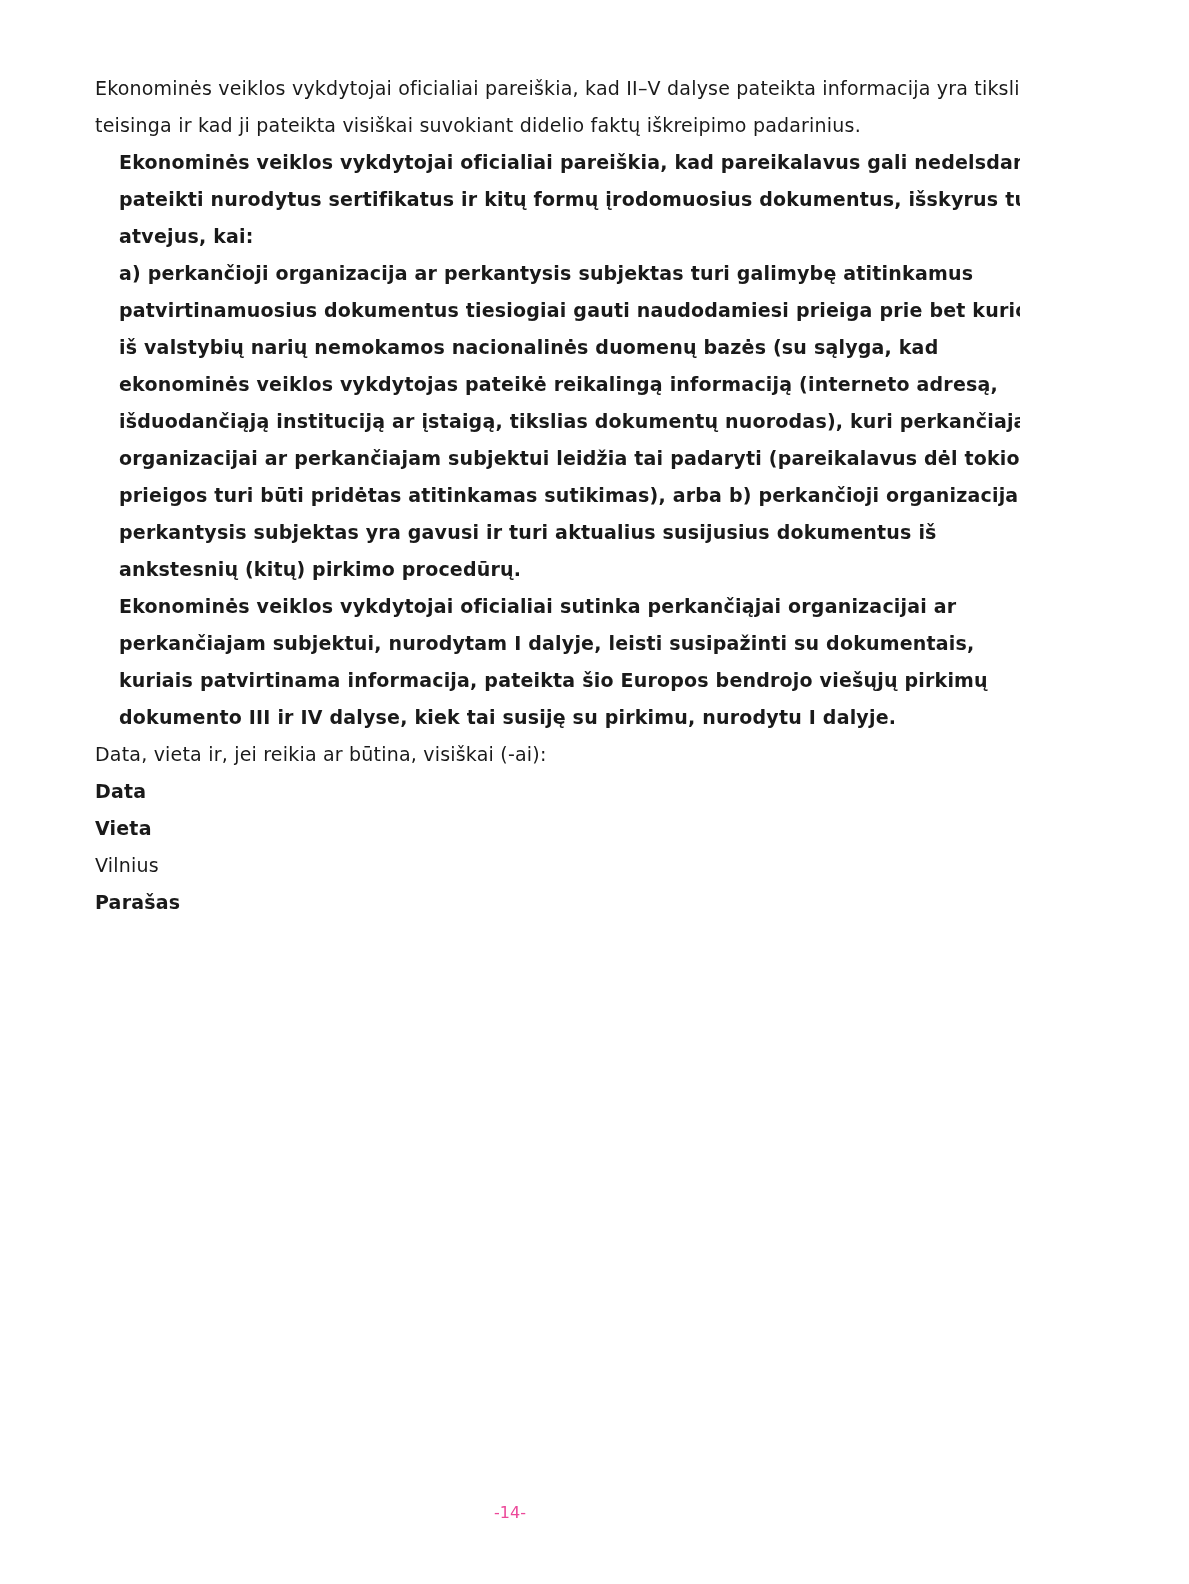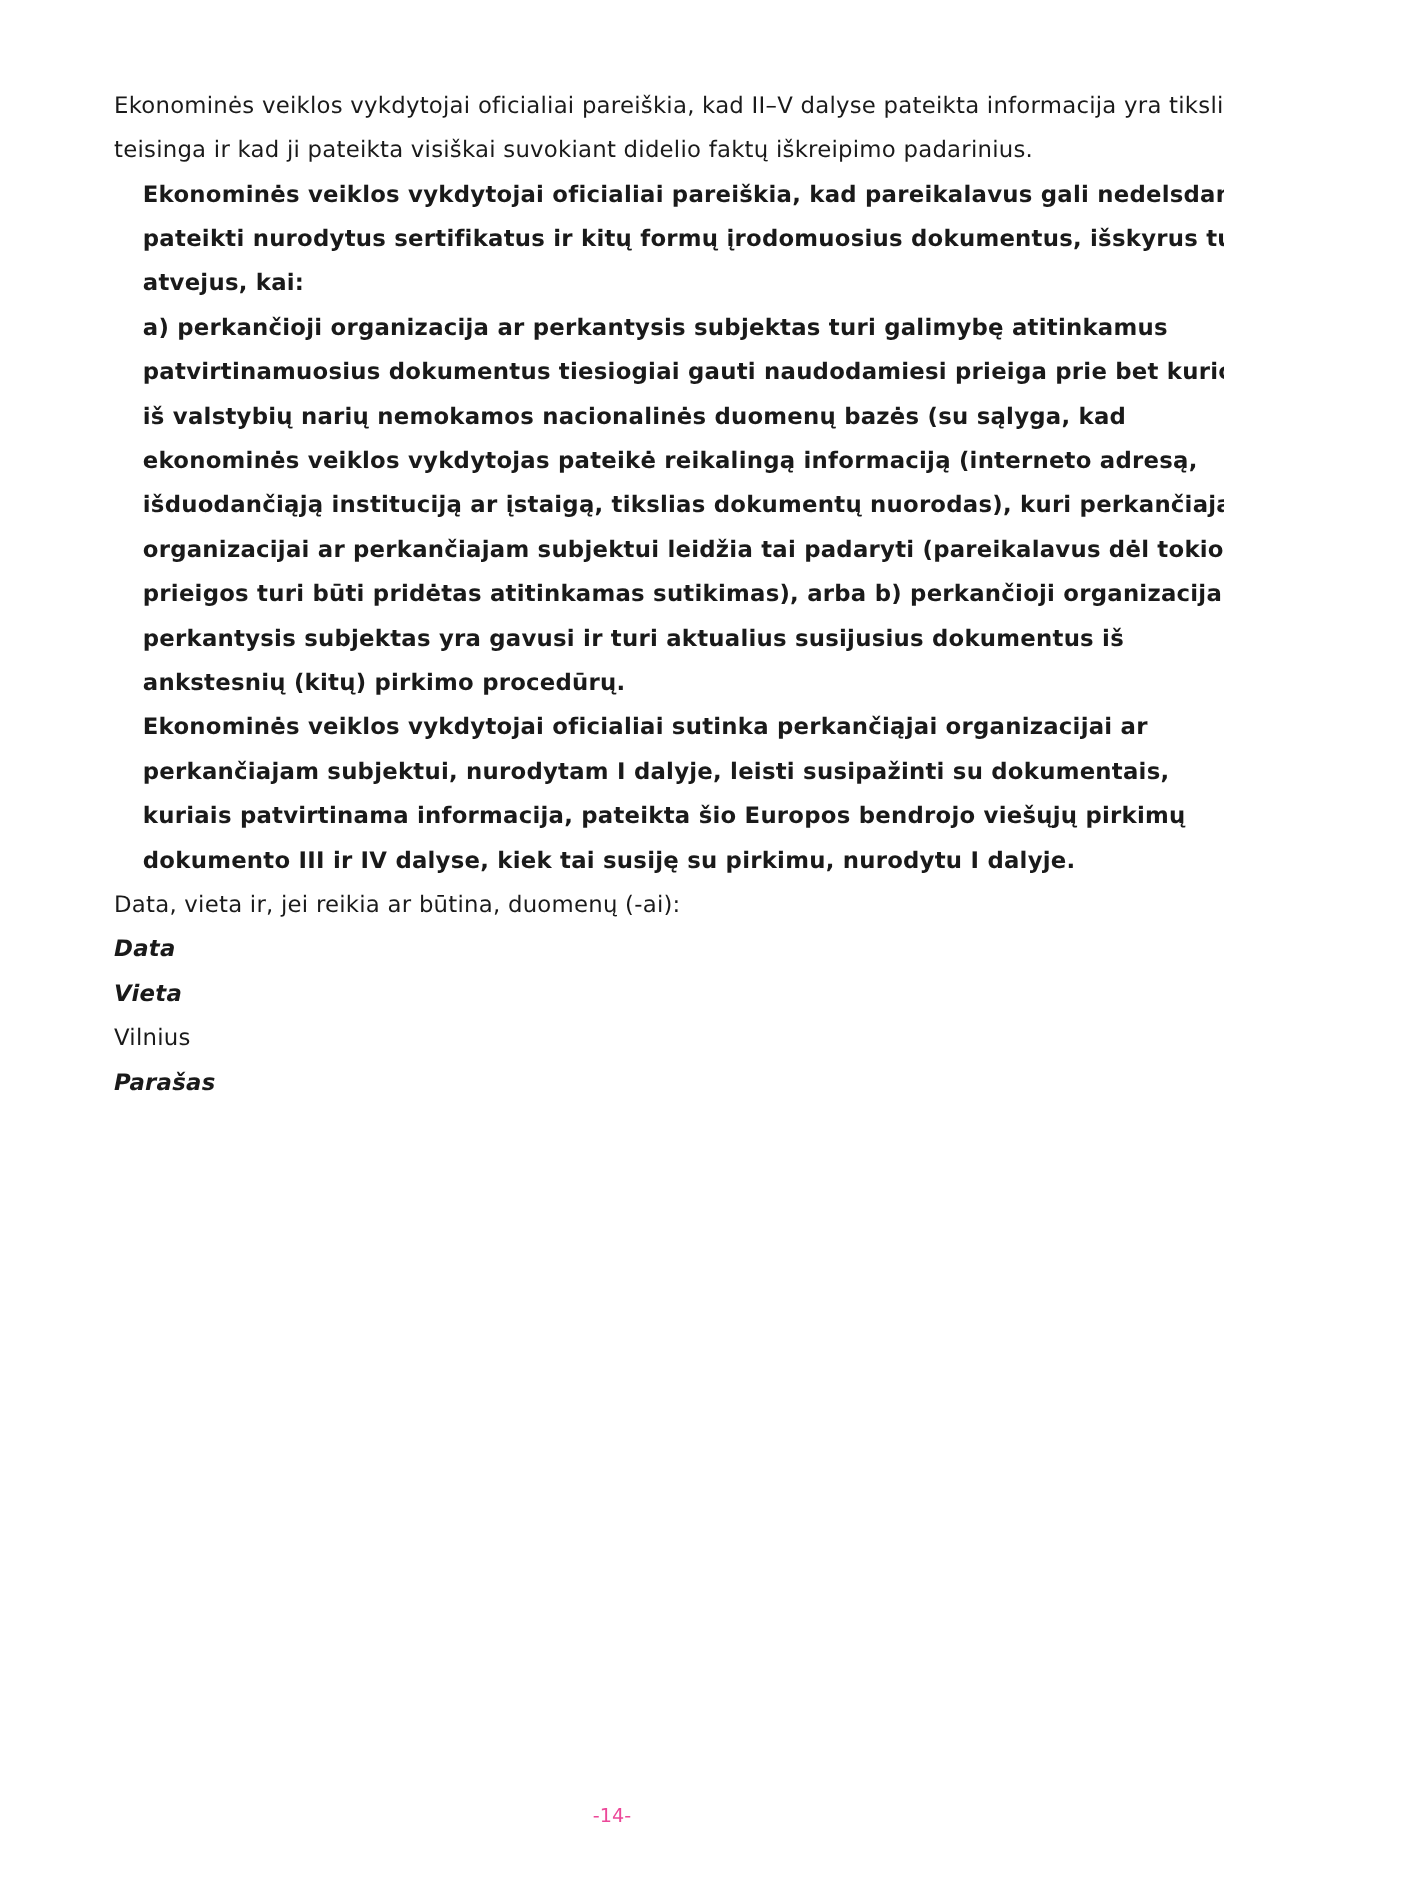--- a/index.html
+++ b/index.html
@@ -27,41 +27,40 @@
   }
   .para {
     margin: 0;
   }
   .indent {
     padding-left: 24px;
     font-weight: bold;
   }
   .bold {
     font-weight: bold;
-    font-style: italic;
   }
   .footer {
     position: absolute;
     left: 0;
     right: 0;
     bottom: 62px;
     text-align: center;
     font-size: 16px;
     color: #ec4899;
   }
 </style>
 </head>
 <body>
 
 <div class="page">
   <div class="content">
     <p class="para">Ekonominės veiklos vykdytojai oficialiai pareiškia, kad II–V dalyse pateikta informacija yra tiksli ir teisinga ir kad ji pateikta visiškai suvokiant didelio faktų iškreipimo padarinius.</p>
     <p class="para indent">Ekonominės veiklos vykdytojai oficialiai pareiškia, kad pareikalavus gali nedelsdami pateikti nurodytus sertifikatus ir kitų formų įrodomuosius dokumentus, išskyrus tuos atvejus, kai:</p>
     <p class="para indent">a) perkančioji organizacija ar perkantysis subjektas turi galimybę atitinkamus patvirtinamuosius dokumentus tiesiogiai gauti naudodamiesi prieiga prie bet kurios iš valstybių narių nemokamos nacionalinės duomenų bazės (su sąlyga, kad ekonominės veiklos vykdytojas pateikė reikalingą informaciją (interneto adresą, išduodančiąją instituciją ar įstaigą, tikslias dokumentų nuorodas), kuri perkančiajai organizacijai ar perkančiajam subjektui leidžia tai padaryti (pareikalavus dėl tokios prieigos turi būti pridėtas atitinkamas sutikimas), arba b) perkančioji organizacija ar perkantysis subjektas yra gavusi ir turi aktualius susijusius dokumentus iš ankstesnių (kitų) pirkimo procedūrų.</p>
     <p class="para indent">Ekonominės veiklos vykdytojai oficialiai sutinka perkančiąjai organizacijai ar perkančiajam subjektui, nurodytam I dalyje, leisti susipažinti su dokumentais, kuriais patvirtinama informacija, pateikta šio Europos bendrojo viešųjų pirkimų dokumento III ir IV dalyse, kiek tai susiję su pirkimu, nurodytu I dalyje.</p>
-    <p class="para">Data, vieta ir, jei reikia ar būtina, duomenų (-ai):</p>
+    <p class="para">Data, vieta ir, jei reikia ar būtina, visiškai (-ai):</p>
     <p class="para bold">Data</p>
     <p class="para bold">Vieta</p>
     <p class="para">Vilnius</p>
     <p class="para bold">Parašas</p>
   </div>
   <div class="footer">-14-</div>
 </div>
 
 </body></html>

